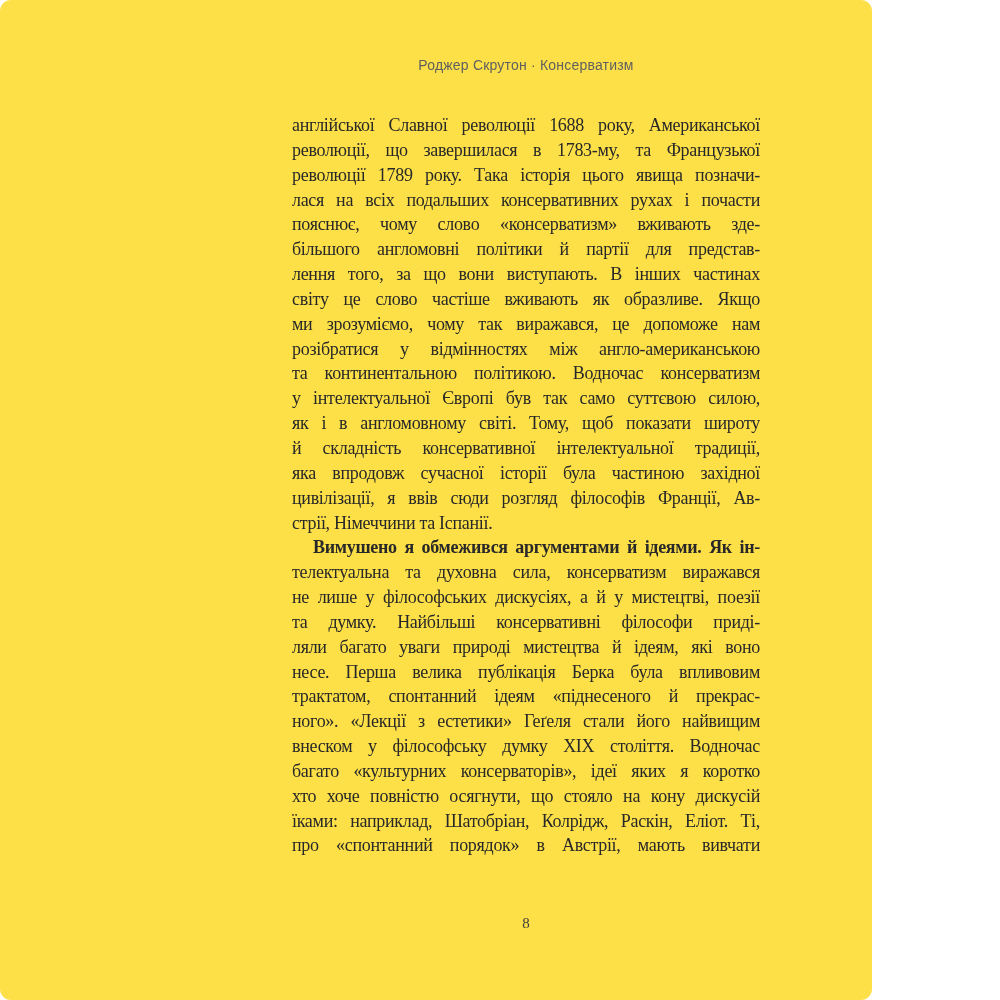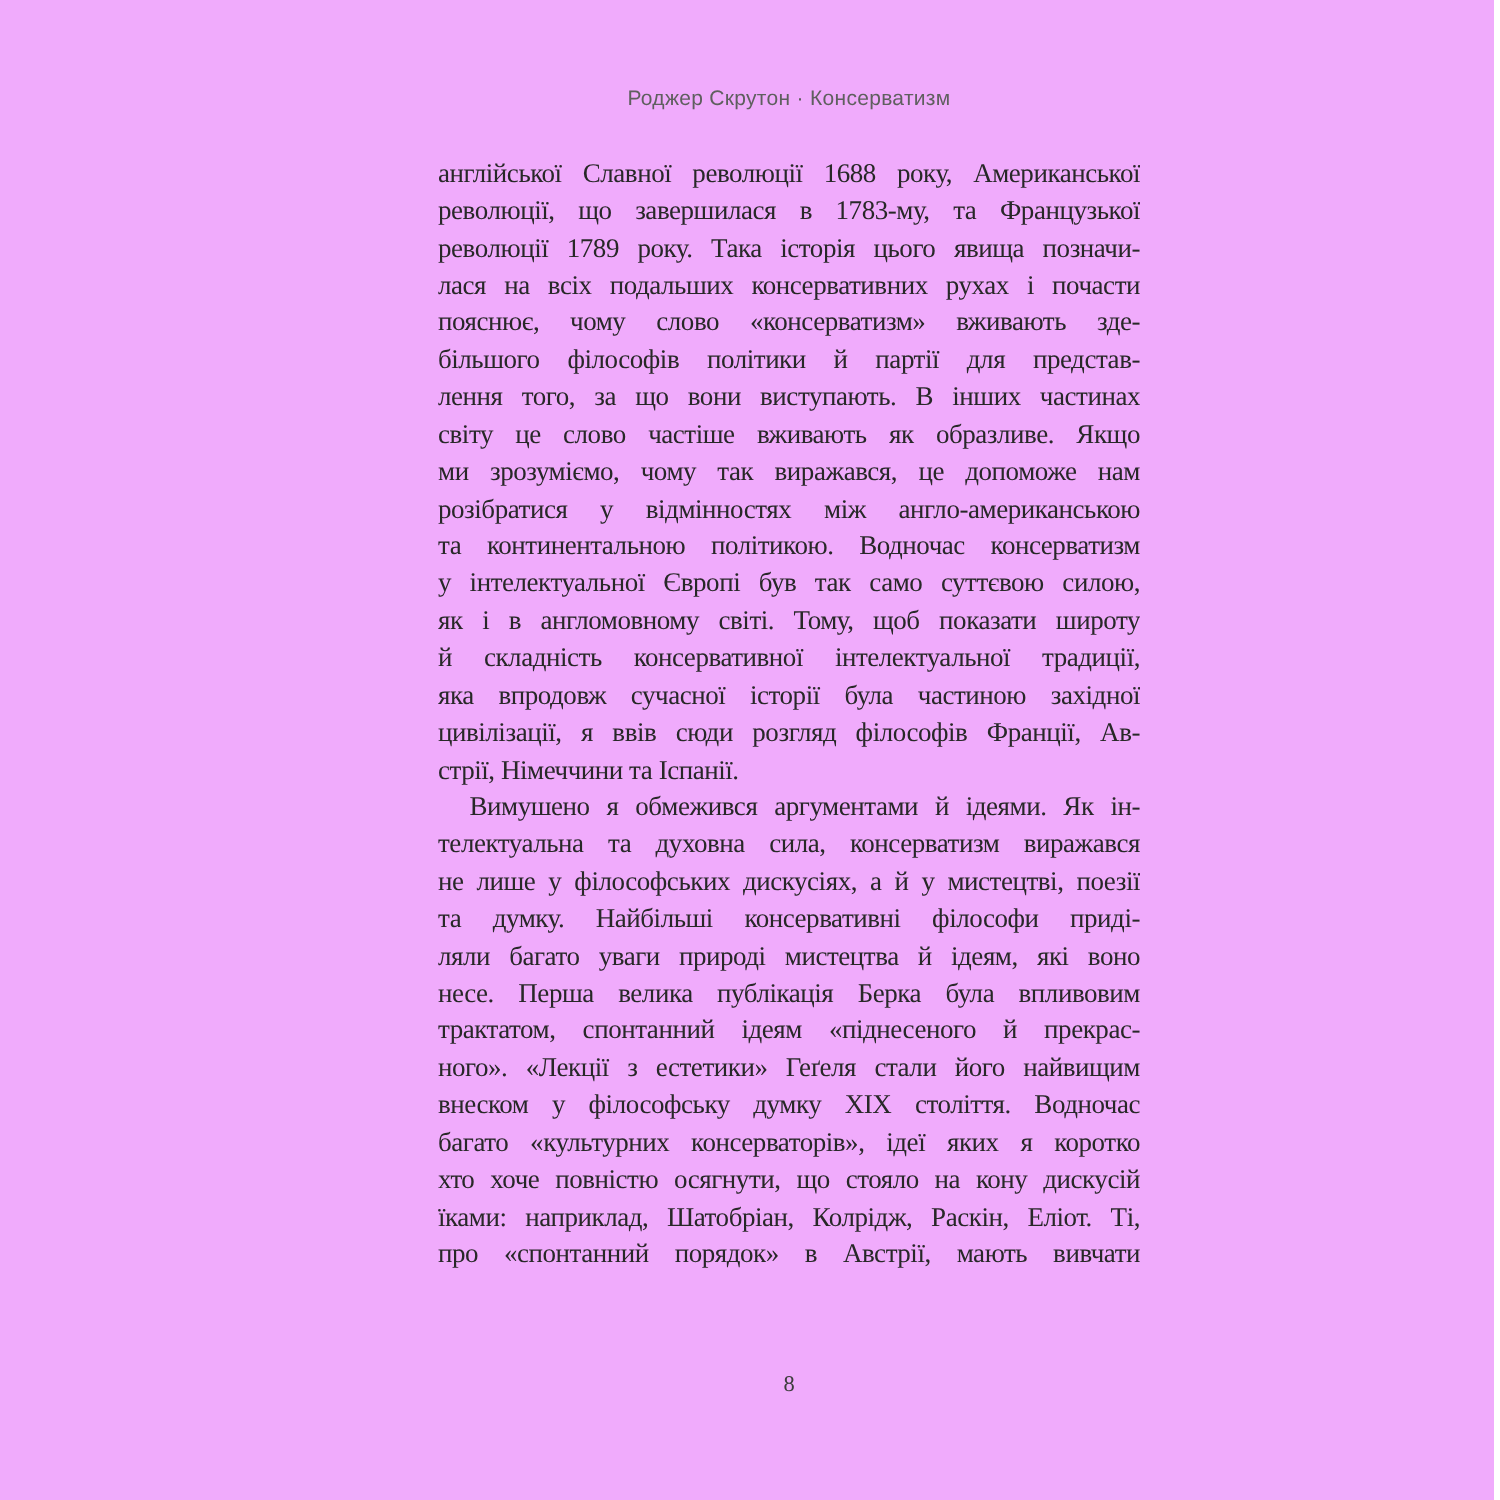--- a/index.html
+++ b/index.html
@@ -1,54 +1,55 @@
 <!DOCTYPE html>
 <html><head>
 <meta charset="utf-8">
 <style>
   html, body { margin: 0; padding: 0; background: #ffffff; }
   .page {
     position: relative;
-    width: 996px;
+    width: 872px;
     height: 1000px;
-    background: #f0abfc;
+    background: #fde047;
     overflow: hidden;
     font-family: "Liberation Serif", "DejaVu Serif", serif;
+    border-radius: 11px;
   }
   .running-head {
     position: absolute;
     top: 57px;
     left: 292px;
     width: 468px;
     text-align: center;
     font-family: "Liberation Sans", "DejaVu Sans", sans-serif;
     font-size: 14px;
     color: #5f5f5f;
     letter-spacing: 0.2px;
     white-space: nowrap;
   }
   .text-column {
     position: absolute;
-    top: 103px;
+    top: 113px;
     left: 292px;
     width: 468px;
     overflow: hidden;
   }
   .line {
     font-size: 18px;
     line-height: 24.85px;
     height: 24.85px;
     overflow: hidden;
     color: #282828;
     letter-spacing: -0.3px;
     text-align: justify;
   }
   .line.j { text-align-last: justify; }
   .line.end { text-align: left; text-align-last: left; }
-  .line.ind { text-indent: 21px; }
+  .line.ind { text-indent: 21px; font-weight: bold; }
   .page-number {
     position: absolute;
     top: 915px;
     left: 292px;
     width: 468px;
     text-align: center;
     font-family: "Liberation Serif", "DejaVu Serif", serif;
     font-size: 15px;
     color: #3d3d3d;
   }
@@ -58,21 +59,21 @@
 
 <div class="page">
   <div class="running-head">Роджер Скрутон · Консерватизм</div>
 
   <div class="text-column">
       <div class="line j">англійської Славної революції 1688 року, Американської</div>
       <div class="line j">революції, що завершилася в 1783-му, та Французької</div>
       <div class="line j">революції 1789 року. Така історія цього явища позначи-</div>
       <div class="line j">лася на всіх подальших консервативних рухах і почасти</div>
       <div class="line j">пояснює, чому слово «консерватизм» вживають зде-</div>
-      <div class="line j">більшого філософів політики й партії для представ-</div>
+      <div class="line j">більшого англомовні політики й партії для представ-</div>
       <div class="line j">лення того, за що вони виступають. В інших частинах</div>
       <div class="line j">світу це слово частіше вживають як образливе. Якщо</div>
       <div class="line j">ми зрозуміємо, чому так виражався, це допоможе нам</div>
       <div class="line j">розібратися у відмінностях між англо-американською</div>
       <div class="line j">та континентальною політикою. Водночас консерватизм</div>
       <div class="line j">у інтелектуальної Європі був так само суттєвою силою,</div>
       <div class="line j">як і в англомовному світі. Тому, щоб показати широту</div>
       <div class="line j">й складність консервативної інтелектуальної традиції,</div>
       <div class="line j">яка впродовж сучасної історії була частиною західної</div>
       <div class="line j">цивілізації, я ввів сюди розгляд філософів Франції, Ав-</div>

